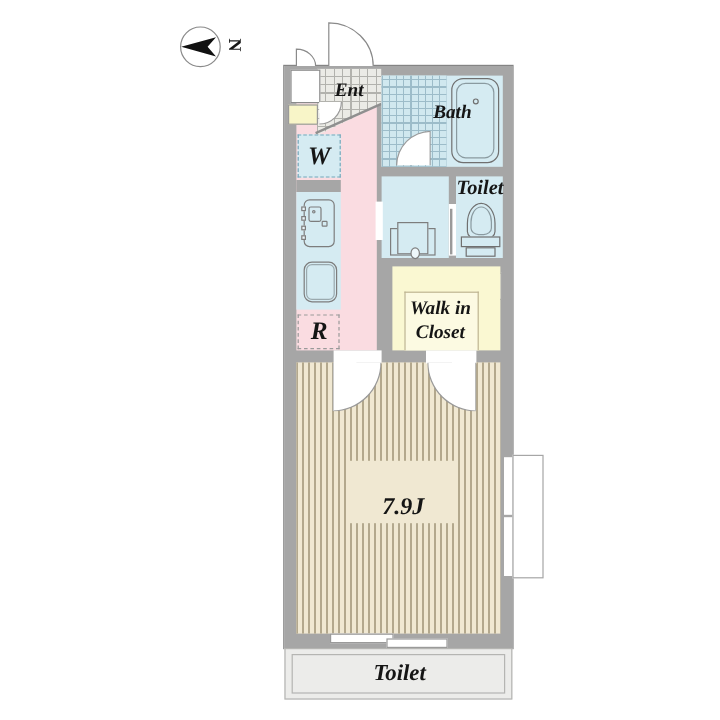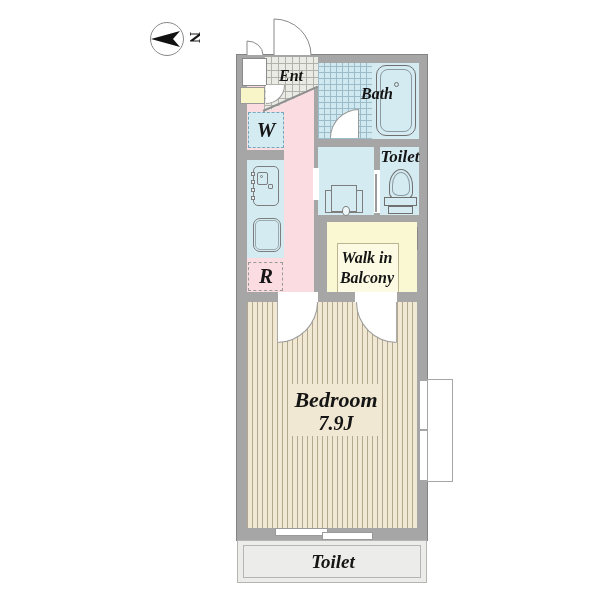--- a/index.html
+++ b/index.html
@@ -155,29 +155,28 @@
   <div class="abs" id="bowl-in"></div>
   <div class="abs" id="seat"></div>
   <div class="abs" id="toilet-base"></div>
   <span class="lbl" style="left:400px;top:157px;font-size:17px;">Toilet</span>
 
   <div class="abs" id="ps-stub"></div>
   <div class="abs" id="ps-box"></div>
   <div class="abs" id="wic"></div>
   <div class="abs" id="wic-in"></div>
   <span class="lbl" style="left:367px;top:258px;font-size:16px;">Walk in</span>
-  <span class="lbl" style="left:367px;top:278px;font-size:16px;">Balcony</span>
+  <span class="lbl" style="left:367px;top:278px;font-size:16px;">Closet</span>
 
   <div class="abs" id="bedroom"></div>
   <div class="abs doorgap" id="gap-left"></div>
   <div class="abs doorgap" id="gap-right"></div>
   <div class="abs" id="bed-door-l"></div>
   <div class="abs" id="bed-door-r"></div>
   <div class="abs" id="bed-plate"></div>
-  <span class="lbl" style="left:336px;top:400px;font-size:22px;">Bedroom</span>
   <span class="lbl" style="left:336px;top:423px;font-size:20px;">7.9J</span>
 
   <div class="abs" id="win-b1"></div>
   <div class="abs" id="win-b2"></div>
   <div class="abs" id="win-r1"></div>
   <div class="abs" id="win-r2"></div>
   <div class="abs" id="ledge"></div>
 
   <div class="abs" id="balcony"></div>
   <div class="abs" id="balcony-in"></div>

